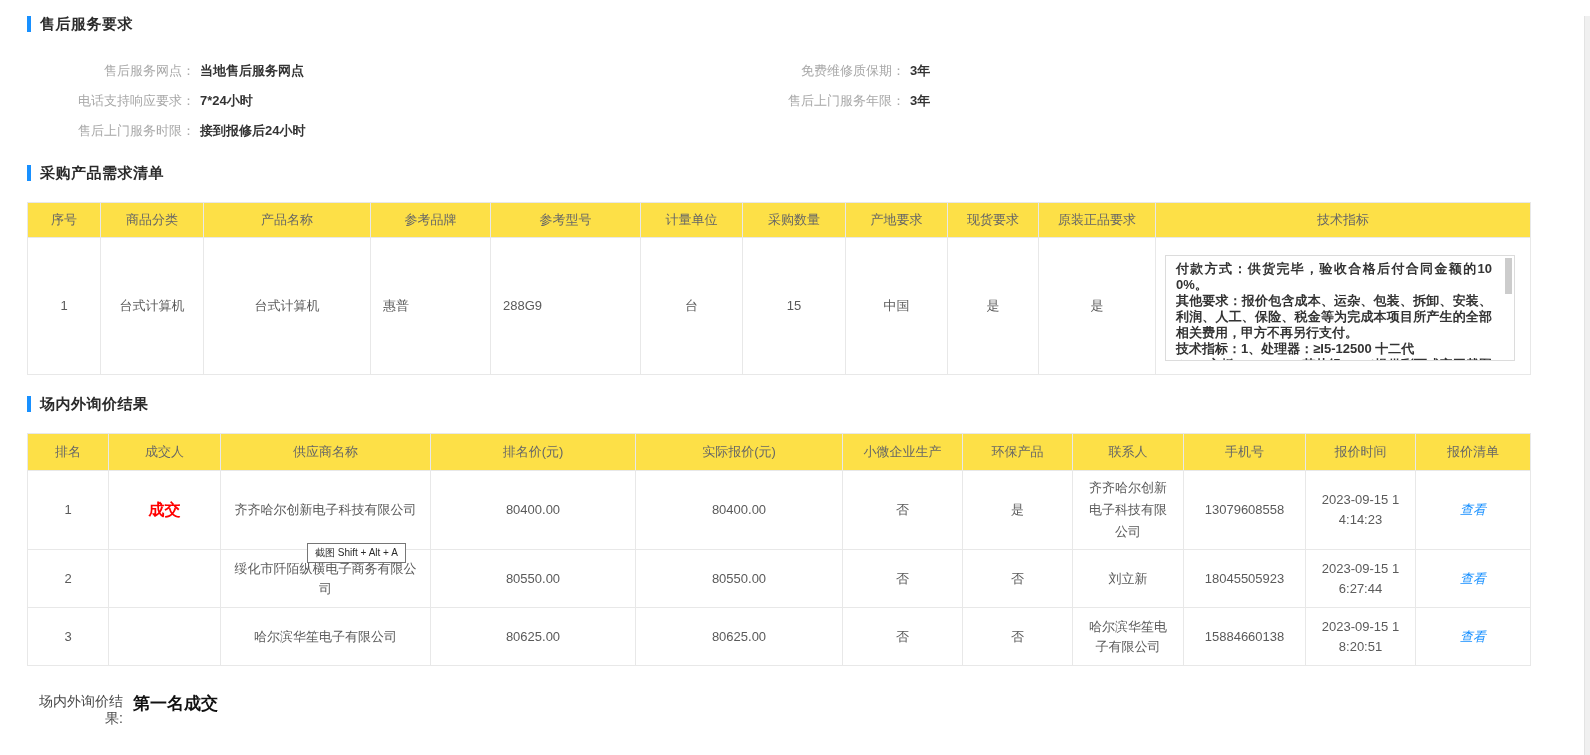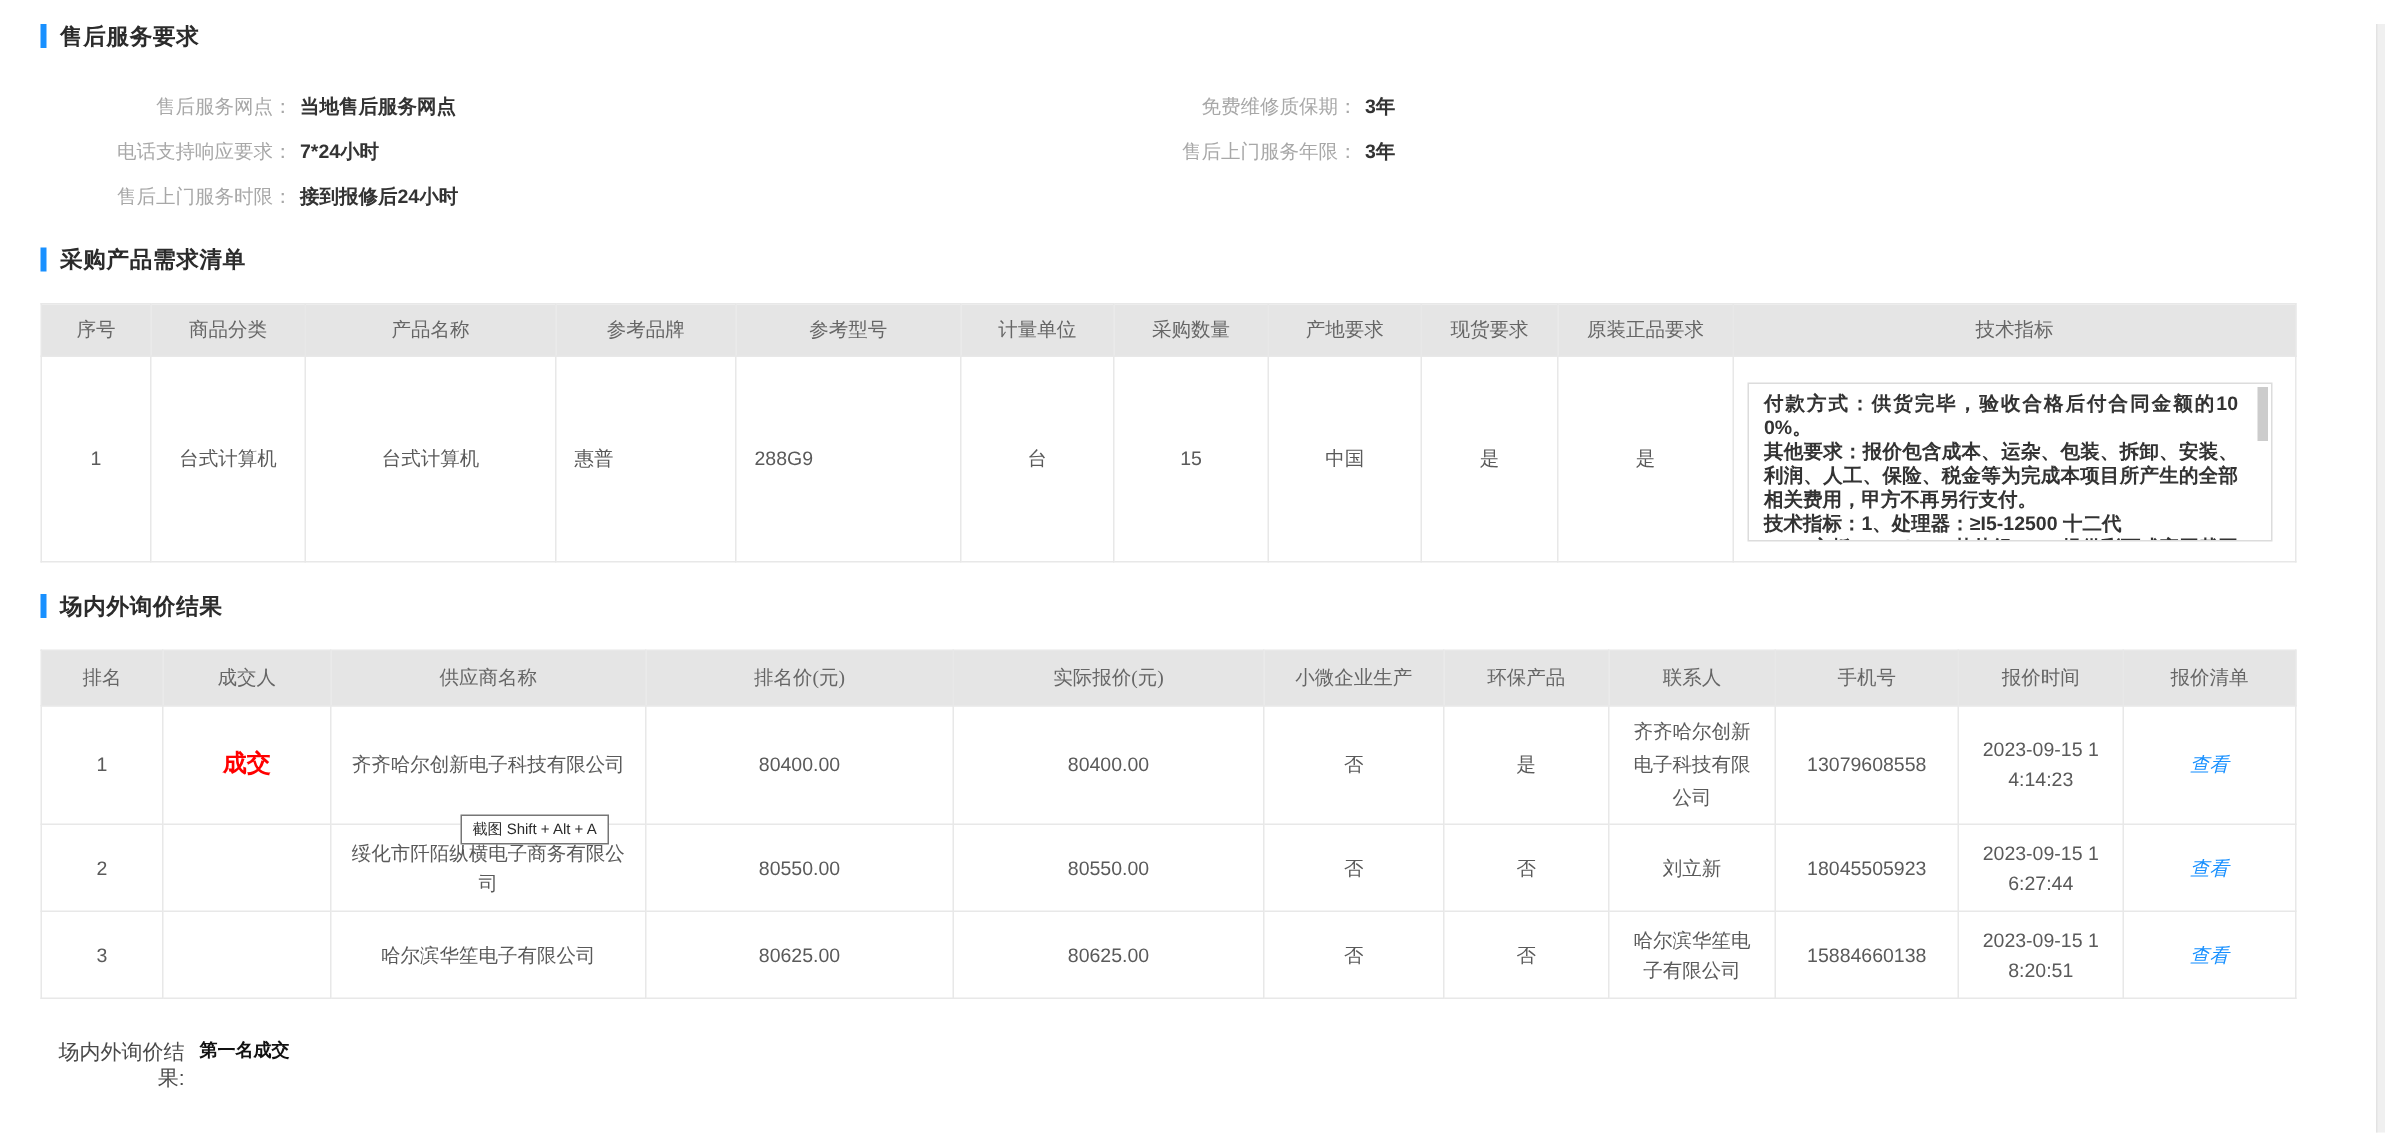--- a/index.html
+++ b/index.html
@@ -19,40 +19,40 @@
   .frow { height:30px; display:flex; align-items:center; font-size:13px; }
   .flabel { color:#a8a8a8; text-align:right; }
   .form-col.left  .flabel { width:168px; }
   .form-col.right .flabel { width:150px; }
   .fvalue { color:#333; font-weight:700; margin-left:5px; }
 
   
   table { border-collapse:collapse; table-layout:fixed; width:1503px; margin-top:21px; }
   th, td { border:1px solid #e8e8e8; text-align:center; font-size:13px;
            color:#5a5a5a; line-height:20px; padding:4px 12px; word-break:break-all; }
-  th { background:#e5e5e5; font-weight:400; color:#666; }
+  th { background:#fde047; font-weight:400; color:#666; }
   .t1 th { height:35px; } .t1 td { height:137px; }
-  .t2 th { height:37px;font-family:Liberation Serif, serif; }
+  .t2 th { height:37px; }
   .t2 tr.r1 td { height:79px; } .t2 tr.r2 td, .t2 tr.r3 td { height:58px; }
   td.al { text-align:left; }
   .deal { color:#ff0000; font-weight:700; font-size:16px; }
   a.view { color:#1890ff; text-decoration:none; cursor:pointer;font-style:italic; }
 
   
   td.spec-cell { position:relative; vertical-align:top; padding:0; }
   .spec-box { margin:17px 15px 0 9px; height:106px; border:1px solid #dcdcdc;
     padding:5px 22px 0 10px; overflow:hidden; text-align:justify;
     font-size:13px; line-height:16px; font-weight:700; color:#333; white-space:pre-wrap; }
   .spec-thumb { position:absolute; top:20px; right:18px; width:7px; height:36px; background:#ccc; }
 
   
   .summary { margin-top:27px; display:flex; align-items:flex-start; }
   .summary .slabel { margin-left:8px; width:88px; text-align:right;
     font-size:14px; line-height:17px; color:#4a4a4a; }
-  .summary .svalue { margin-left:10px; font-size:12px; font-weight:700; color:#111; margin-top:-1px; }
+  .summary .svalue { margin-left:10px; font-size:17px; font-weight:700; color:#111; margin-top:-1px; }
 
   
   .tooltip { position:absolute; left:307px; top:527px; background:#fff;
     border:1px solid #767676; padding:2px 7px; font-size:10px; color:#2b2b2b;
     white-space:nowrap; z-index:20; }
   .page-scrollbar { position:absolute; right:0; top:0; width:6px; height:755px;
     background:#f0f0f0; border-left:1px solid #e3e3e3; z-index:30; }
 </style>
 </head>
 <body>

